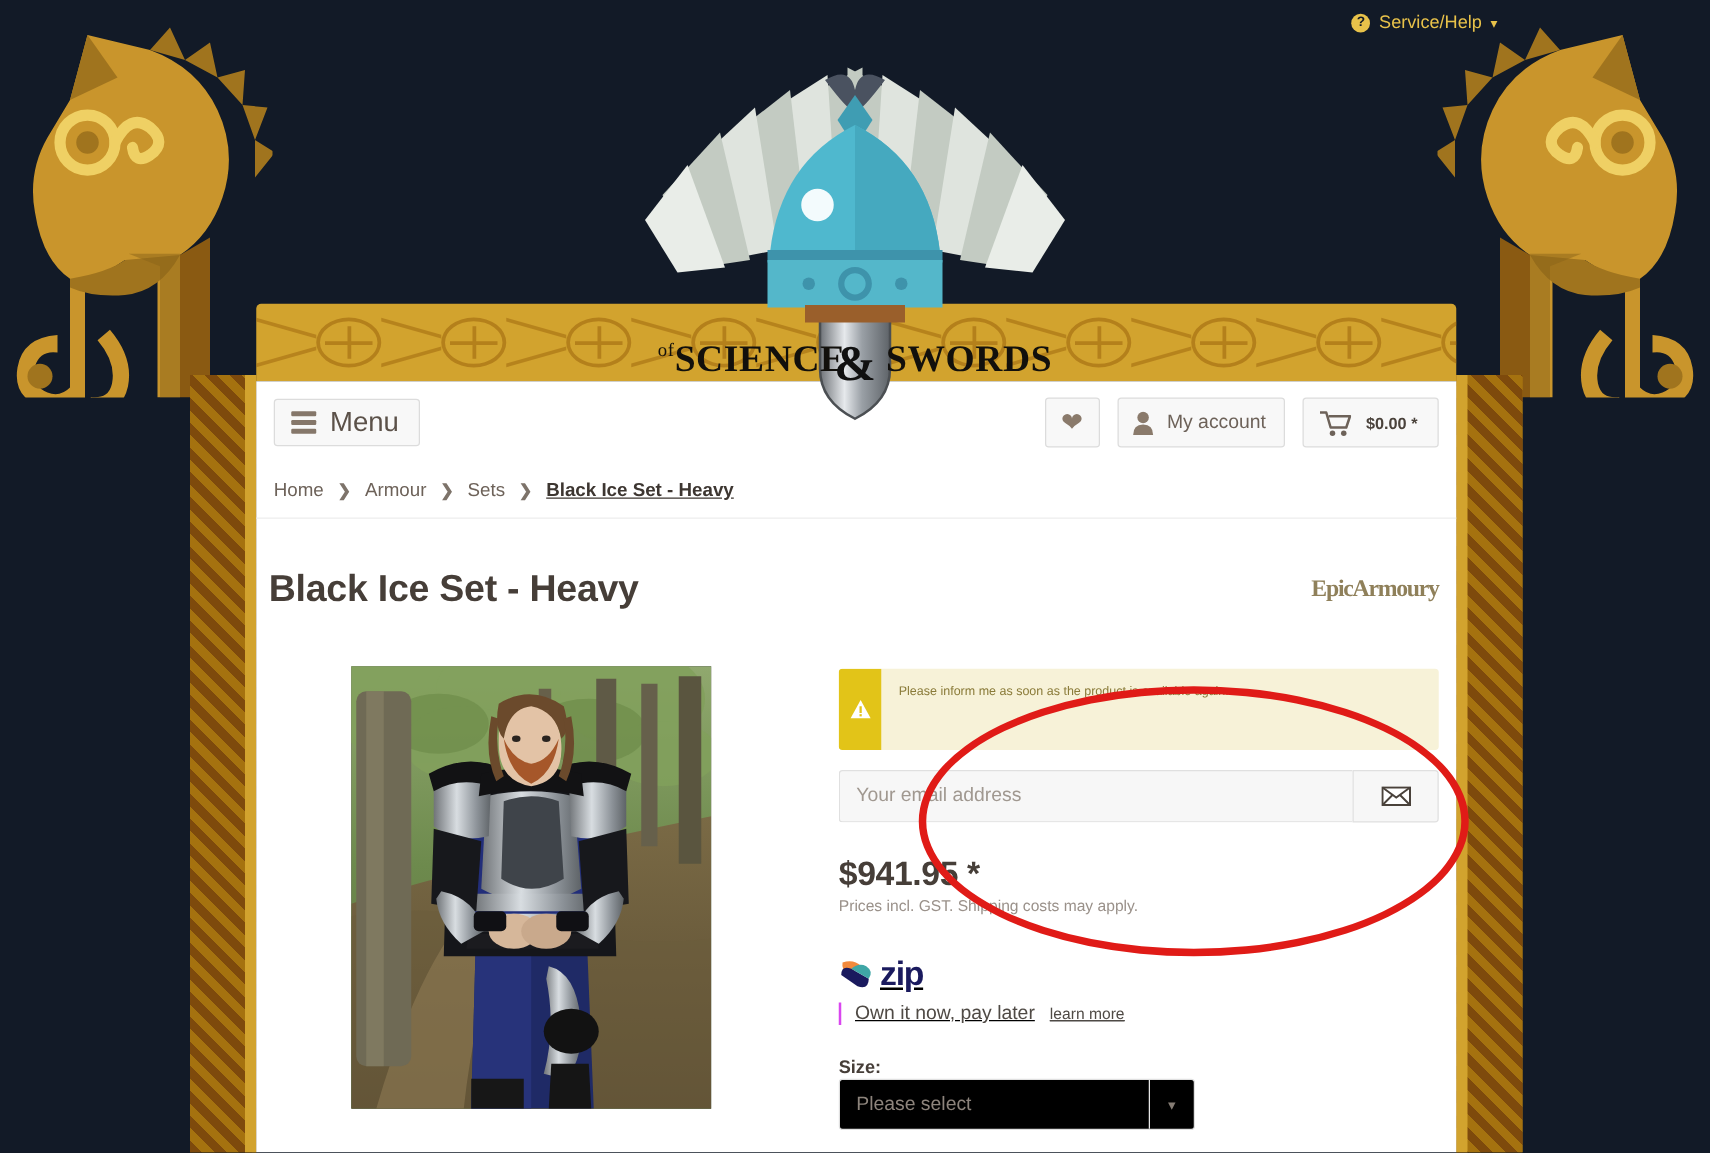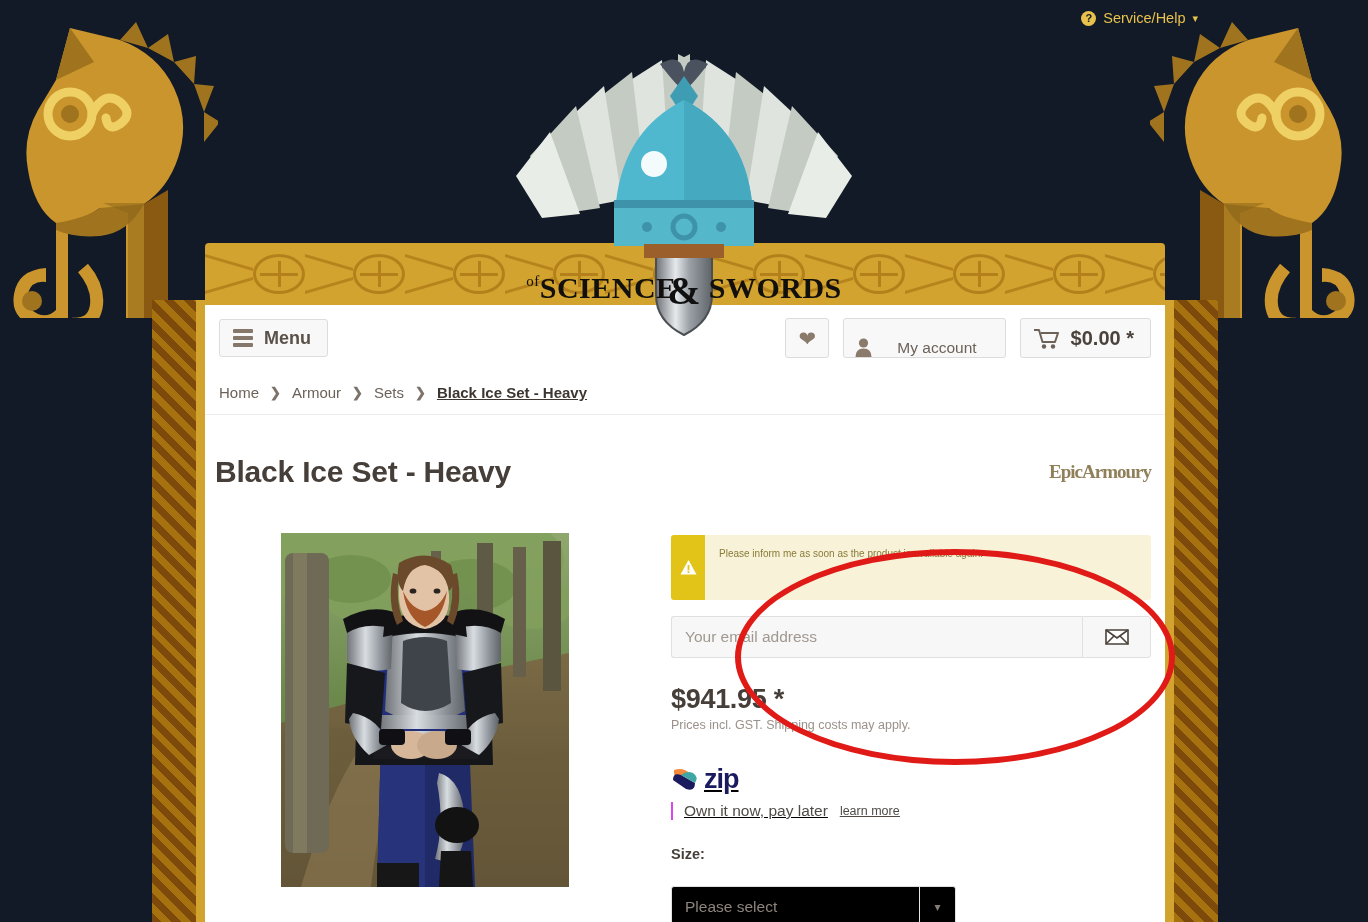--- a/index.html
+++ b/index.html
@@ -124,41 +124,41 @@
   .navrow {
     height: 66px; display: flex; align-items: center; padding: 0 14px; gap: 14px;
   }
   .btn-box {
     background: #f8f8f8; border: 1px solid #dcdcdc; border-radius: 3px;
     display: flex; align-items: center; cursor: pointer;
   }
   .menu-btn { height: 38px; padding: 0 16px 0 13px; gap: 11px; }
   .burger { display: flex; flex-direction: column; gap: 3px; }
   .burger i { display: block; width: 20px; height: 4px; background: #85776a; border-radius: 1px; }
-  .menu-label { font-size: 18px; color: #5b5149; font-weight: bold; }
+  .menu-label { font-size: 22px; color: #5b5149; }
 
   .search-box {
     flex: 0 0 373px; height: 38px; margin-left: 41px;
     background: #f7f7f7; border: 1px solid #dedede; border-radius: 3px;
     display: flex; align-items: center; padding: 0 10px 0 12px;
   }
   .search-input {
     flex: 1; border: 0; background: transparent; outline: none;
     font-family: "Liberation Sans", sans-serif; font-size: 15px; color: #6d6259;
   }
   .search-input::placeholder { color: #9e958d; }
   .search-ico { width: 22px; height: 22px; flex: none; }
 
   .spacer { flex: 1; }
   .wish-btn { width: 44px; height: 40px; justify-content: center; }
   .heart { color: #8a7a6b; font-size: 21px; line-height: 1; }
-  .acct-btn { height: 40px; padding: 0 28px 0 11px; gap: 25px; align-items: flex-end; }
+  .acct-btn { height: 40px; padding: 0 14px 0 11px; gap: 11px; }
   .acct-label { font-size: 15.5px; color: #6d6259; }
   .cart-btn { height: 40px; padding: 0 16px 0 13px; gap: 12px; }
-  .cart-amount { font-size: 20px; font-weight: bold; color: #4a423b; }
+  .cart-amount { font-size: 13px; font-weight: bold; color: #4a423b; }
 
   
   .breadcrumb {
     height: 44px; display: flex; align-items: center; gap: 11px;
     padding: 0 14px; font-size: 15px; border-bottom: 1px solid #ededed;
   }
   .crumb { color: #6d6259; text-decoration: none; cursor: pointer; }
   .crumb.active { color: #3d3631; font-weight: bold; text-decoration: underline; cursor: default; }
   .crumb-sep { color: #7d736a; font-size: 13px; font-weight: bold; }
 
@@ -220,21 +220,21 @@
     color: #1a1a5e; letter-spacing: -1px;
   }
   .zip-line {
     margin-top: 7px; display: flex; align-items: center; gap: 12px;
     border-left: 2px solid #d946ef; padding-left: 11px;
   }
   .zip-text { font-size: 15.5px; color: #4f4a45; }
   .zip-learn { font-size: 12.5px; color: #4f4a45; text-decoration: underline; cursor: pointer; }
 
   .size-block { margin-top: 26px; }
-  .size-label { font-size: 14.5px; font-weight: bold; color: #463e38; margin-bottom: 24px; }
+  .size-label { font-size: 14.5px; font-weight: bold; color: #463e38; margin-bottom: 1px; }
   .size-select {
     width: 285px; height: 41px; border: 1px solid #e0e0e0; border-radius: 3px;
     background: #000000; display: flex; align-items: center; cursor: pointer;
   }
   .size-value { flex: 1; padding-left: 13px; font-size: 15.5px; color: #8d847c; }
   .size-arrow {
     width: 36px; height: 100%; border-left: 1px solid #e6e6e6;
     display: flex; align-items: center; justify-content: center;
     color: #857c74; font-size: 12px;
   }

